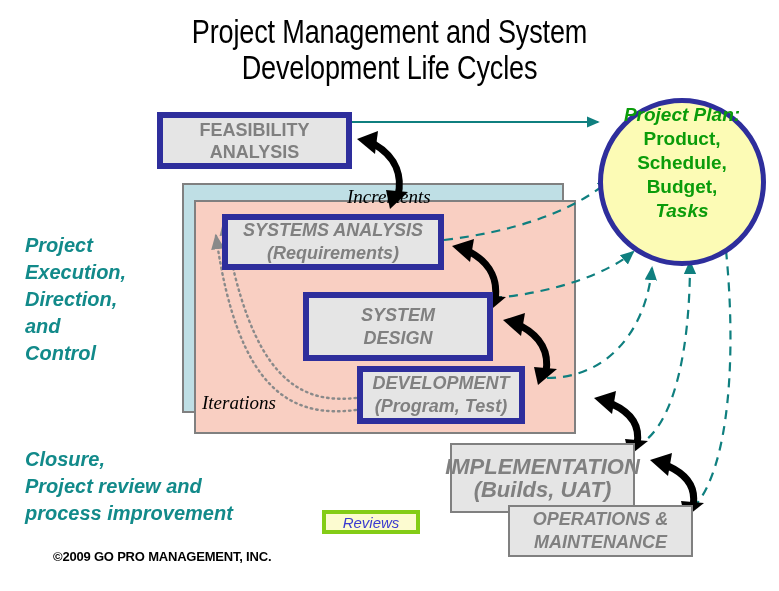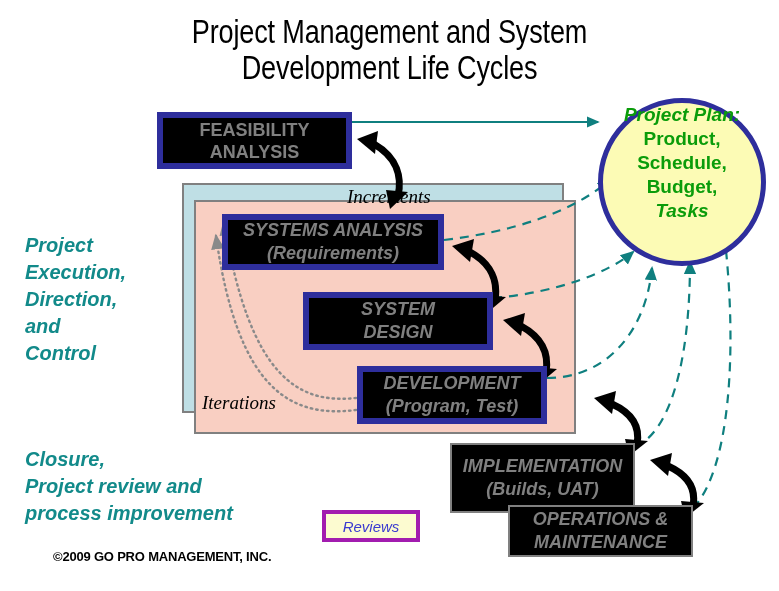--- a/index.html
+++ b/index.html
@@ -65,44 +65,44 @@
     font-style:italic;
     font-size:19px;
     color:#000;
   }
   #label-increments{left:347px; top:186px;}
   #label-iterations{left:202px; top:392px;}
 
   
   .pbox{
     position:absolute; box-sizing:border-box;
-    background:#000000;
+    background:#e5e5e5;
     display:flex; align-items:center; justify-content:center;
     text-align:center;
     color:#808080;
     font-weight:bold;
     font-family:"Liberation Sans", sans-serif;
     white-space:pre-line;
   }
   .pbox.blue{border:6px solid #2e2e9c;}
   .pbox.gray{border:2px solid #808080;}
   .pbox.ital{font-style:italic;}
 
   #box-feasibility{left:157px; top:112px; width:195px; height:57px; font-size:18px; line-height:22px;}
   #box-analysis{left:222px; top:214px; width:222px; height:56px; font-size:18px; line-height:23px;}
-  #box-design{left:303px; top:292px; width:190px; height:58px; font-size:18px; line-height:23px;}
-  #box-development{left:357px; top:366px; width:190px; height:58px; font-size:18px; line-height:23px;}
-  #box-implementation{left:450px; top:443px; width:185px; height:70px; font-size:18px; line-height:23px;}
+  #box-design{left:303px; top:292px; width:190px; height:69px; font-size:18px; line-height:23px;}
+  #box-development{left:357px; top:366px; width:168px; height:58px; font-size:18px; line-height:23px;}
+  #box-implementation{left:450px; top:443px; width:185px; height:70px; font-size:22px; line-height:23px;}
   #box-operations{left:508px; top:505px; width:185px; height:52px; font-size:18px; line-height:23px;}
 
   
   #legend-reviews{
-    position:absolute; left:322px; top:510px; width:98px; height:32px;
+    position:absolute; left:322px; top:510px; width:98px; height:24px;
     box-sizing:border-box;
-    border:4px solid #a21caf;
+    border:4px solid #84cc16;
     background:#fcfbd0;
     display:flex; align-items:center; justify-content:center;
     color:#3a3ad0; font-style:italic; font-size:15px;
     font-family:"Liberation Sans", sans-serif;
   }
 
   
   #circle-plan{
     position:absolute; left:598px; top:98px; width:168px; height:168px;
     box-sizing:border-box;

